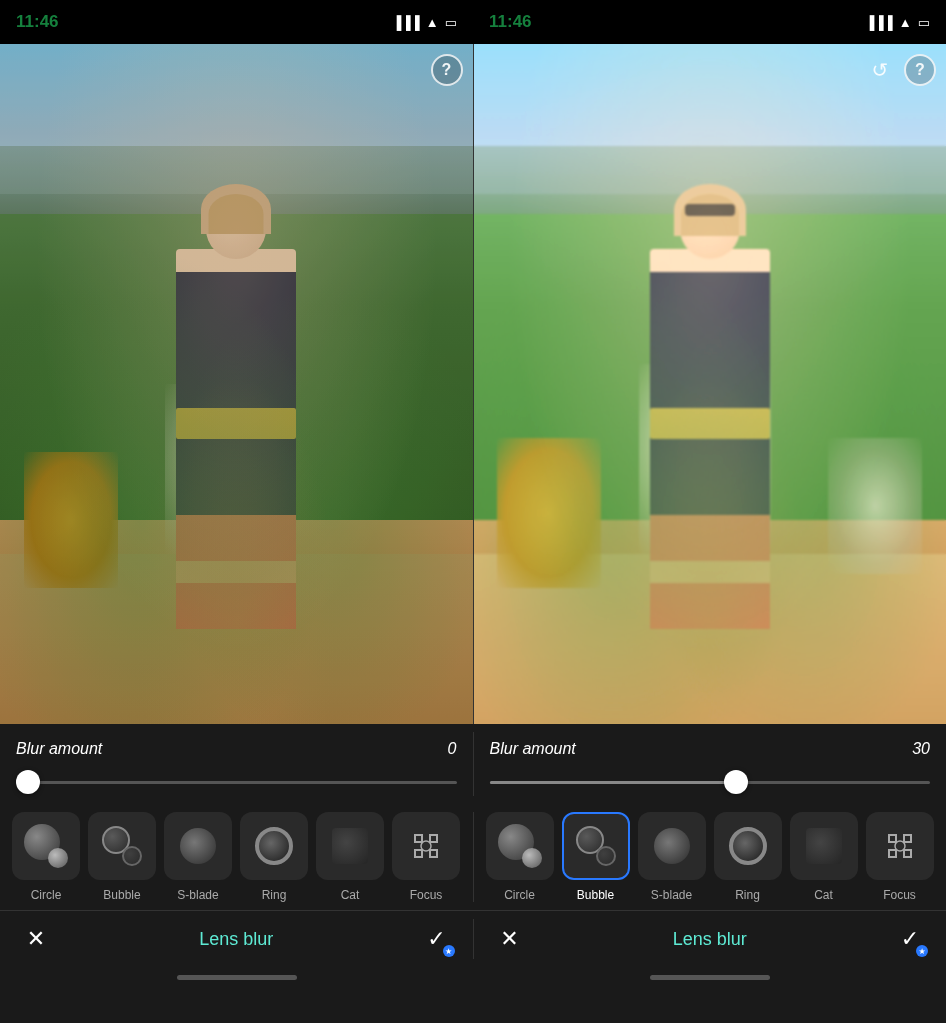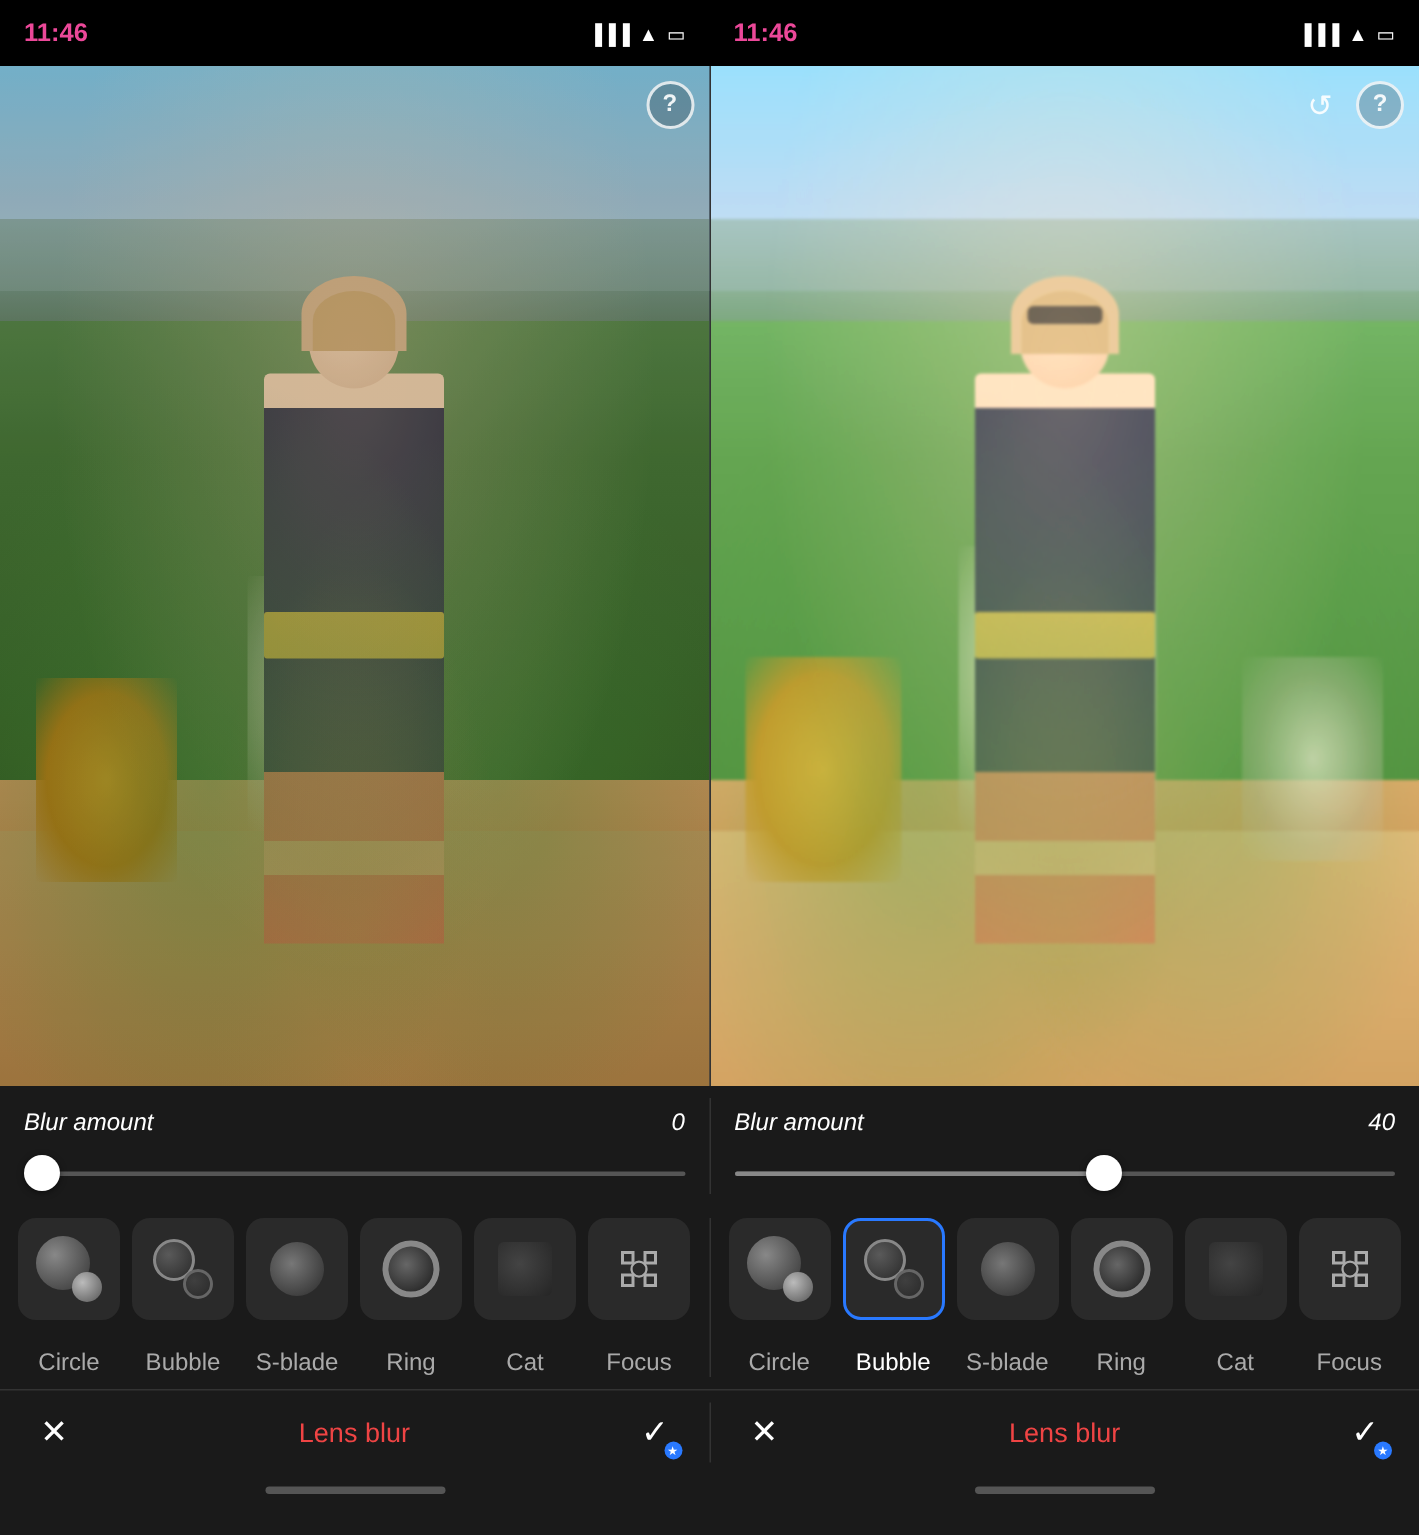--- a/index.html
+++ b/index.html
@@ -24,21 +24,21 @@
       flex: 1;
       display: flex;
       align-items: center;
       justify-content: space-between;
       padding: 0 16px;
       height: 44px;
     }
     .status-time {
       font-size: 17px;
       font-weight: 600;
-      color: #ec4899;
+      color: #15803d;
     }
     .status-icons {
       display: flex;
       align-items: center;
       gap: 6px;
     }
     .signal-icon, .wifi-icon, .battery-icon {
       color: #fff;
       font-size: 13px;
     }
@@ -357,22 +357,22 @@
       height: 36px;
       display: flex;
       align-items: center;
       justify-content: center;
       color: #aaa;
       font-size: 20px;
     }
 
     .lens-label {
       color: #aaa;
-      font-size: 16px;
-      margin-top: 20px;
+      font-size: 12px;
+      margin-top: 8px;
       text-align: center;
     }
 
     .lens-item.selected .lens-label {
       color: #fff;
     }
 
     
     .bottom-toolbars {
       display: flex;
@@ -395,21 +395,21 @@
       font-size: 22px;
       cursor: pointer;
       width: 32px;
       height: 32px;
       display: flex;
       align-items: center;
       justify-content: center;
     }
 
     .toolbar-title {
-      color: #ef4444;
+      color: #5eead4;
       font-size: 18px;
       font-weight: 400;
     }
 
     .toolbar-confirm {
       color: #fff;
       font-size: 22px;
       cursor: pointer;
       position: relative;
       width: 32px;
@@ -580,21 +580,21 @@
           <div class="slider-fill" style="width: 0%;"></div>
         </div>
         <div class="slider-thumb" style="left: 0px;"></div>
       </div>
     </div>
     <div class="controls-divider"></div>
 
     <div class="blur-section">
       <div class="blur-label-row">
         <span class="blur-label">Blur amount</span>
-        <span class="blur-value">40</span>
+        <span class="blur-value">30</span>
       </div>
       <div class="slider-container">
         <div class="slider-track">
           <div class="slider-fill" style="width: 56%;"></div>
         </div>
         <div class="slider-thumb" style="left: calc(56% - 12px);"></div>
       </div>
     </div>
   </div>
 

